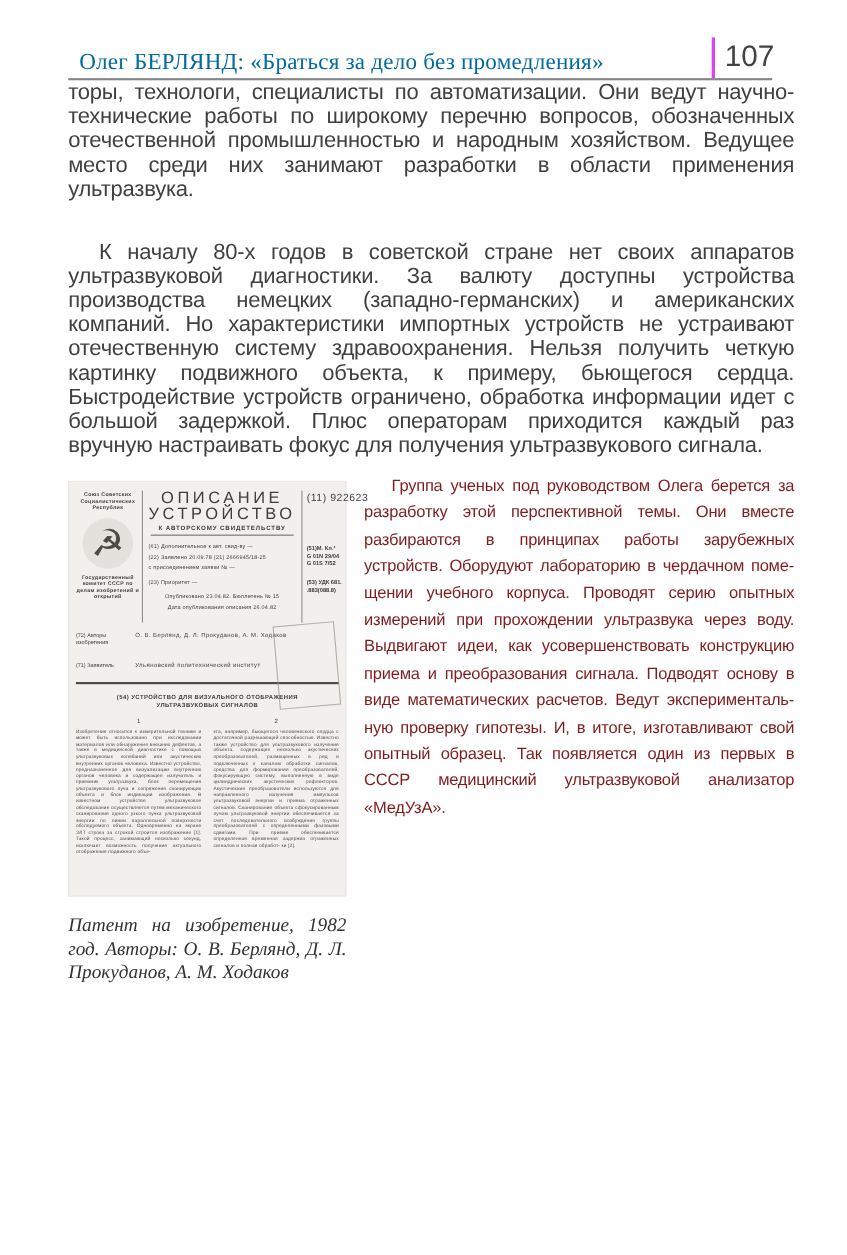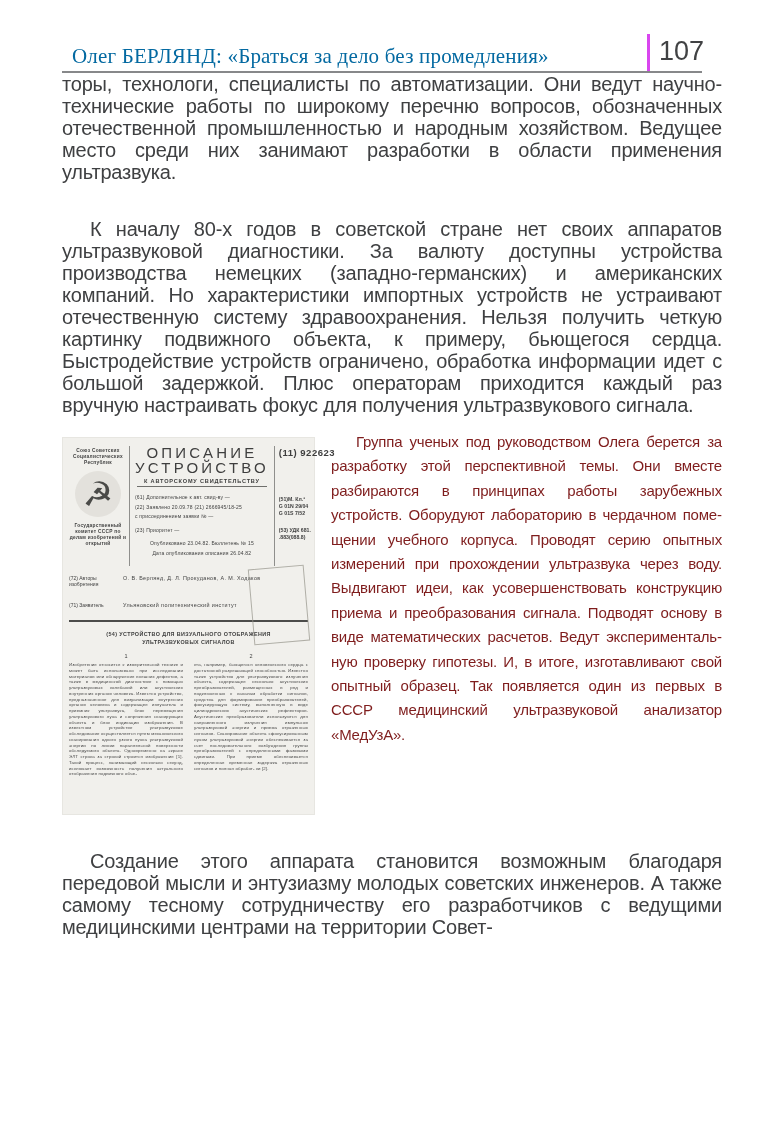--- a/index.html
+++ b/index.html
@@ -50,21 +50,21 @@
   .pt-emblem{width:46px;height:46px;margin:5px auto 6px auto;border-radius:50%;
     display:flex;align-items:center;justify-content:center;background:#e3e1dc;}
   .pt-emblem span{font-size:34px;line-height:34px;color:#4a4a48;filter:blur(.5px);}
   .pt-colB{border-left:1px solid #8f8f8c;border-right:1px solid #8f8f8c;padding:0 5px;}
   .pt-title{font-size:15px;font-weight:normal;letter-spacing:3.2px;line-height:14.5px;text-align:center;}
   .pt-subtitle{font-size:5.6px;font-weight:bold;letter-spacing:.8px;text-align:center;
     border-bottom:1px solid #6f6f6c;padding-bottom:2px;margin:3px 2px 6px 2px;}
   .pt-field{font-size:5px;line-height:9.5px;letter-spacing:.2px;}
   .pt-field.center{text-align:center;}
   .pt-colC{padding:1px 0 0 4px;}
-  .pt-number{font-size:9.5px;font-weight:bold;letter-spacing:.5px;white-space:nowrap;}
+  .pt-number{font-size:9.5px;font-weight:normal;letter-spacing:.5px;white-space:nowrap;}
   .pt-kl{margin-top:38px;font-size:5.2px;line-height:7px;font-weight:bold;}
   .pt-udc{margin-top:10px;font-size:5.2px;line-height:7px;font-weight:bold;}
   .pt-row{display:flex;margin-top:9px;}
   .pt-row-label{width:54px;font-size:5px;line-height:6.4px;flex:0 0 54px;}
   .pt-row-value{font-size:5.4px;letter-spacing:.4px;}
   .pt-row2{margin-top:14px;}
   .pt-stamp{position:absolute;right:8px;top:130px;width:54px;height:74px;
     border:1px solid #9a988f;transform:rotate(-5deg);opacity:.75;}
   .pt-thickrule{border-top:2px solid #4c4c4a;margin-top:12px;}
   .pt-invtitle{margin:9px auto 0 auto;width:85%;text-align:center;
@@ -144,20 +144,20 @@
             <div class="pt-colhead fuzzy">1</div>
             <div class="pt-coltext fuzzy">Изобретение относится к измерительной технике и может быть использовано при исследовании материалов или обнаружения внешних дефектов, а также в медицинской диагностике с помощью ультразвуковых колебаний или акустических внутренних органов человека. Известно устройство, предназначенное для визуализации внутренних органов человека и содержащее излучатель и приемник ультразвука, блок перемещения ультразвукового луча и сопряжения сканирующих объекта и блок индикации изображения. В известном устройстве ультразвуковое обследование осуществляется путем механического сканирования одного узкого пучка ультразвуковой энергии по линии параллельной поверхности обследуемого объекта. Одновременно на экране ЭЛТ строка за строкой строится изображение [1]. Такой процесс, занимающий несколько секунд, исключает возможность получения актуального отображения подвижного объе-</div>
           </div>
           <div class="pt-col">
             <div class="pt-colhead fuzzy">2</div>
             <div class="pt-coltext fuzzy">кта, например, бьющегося человеческого сердца с достаточной разрешающей способностью. Известно также устройство для ультразвукового излучения объекта, содержащее несколько акустических преобразователей, размещенных в ряд и подключенных к каналам обработки сигналов, средства для формирования преобразователей, фокусирующую систему, выполненную в виде цилиндрических акустических рефлекторов. Акустические преобразователи используются для направленного излучения импульсов ультразвуковой энергии и приема отраженных сигналов. Сканирование объекта сфокусированным лучом ультразвуковой энергии обеспечивается за счет последовательного возбуждения группы преобразователей с определенными фазовыми сдвигами. При приеме обеспечивается определенная временная задержка отраженных сигналов и полная обработ- ки [2].</div>
           </div>
         </div>
 
       </div>
+      <figcaption>Патент на изобретение, 1982 год. Авторы: О. В. Берлянд, Д. Л. Прокуданов, А. М. Ходаков</figcaption>
     </figure>
 
     <div class="right-col">Группа ученых под руководством Олега берется за разработку этой перспективной темы. Они вместе разбираются в принципах работы зарубежных устройств. Оборудуют лабораторию в чердачном поме­щении учебного корпуса. Прово­дят серию опытных измерений при прохождении ультразвука через воду. Выдвигают идеи, как усовер­шенствовать конструкцию приема и преобразования сигнала. Подво­дят основу в виде математических расчетов. Ведут эксперименталь­ную проверку гипотезы. И, в итоге, изготавливают свой опытный обра­зец. Так появляется один из первых в СССР медицинский ультразвуко­вой анализатор «МедУзА».</div>
   </div>
 
-  <p class="body indent p-bottom">Создание этого аппарата становится возможным благодаря передовой мысли и энтузиазму молодых советских инженеров. А также самому тесному сотрудничеству его разработчиков с ведущими медицинскими центрами на территории Совет-</p>
 
 </div>
 
 </body></html>

